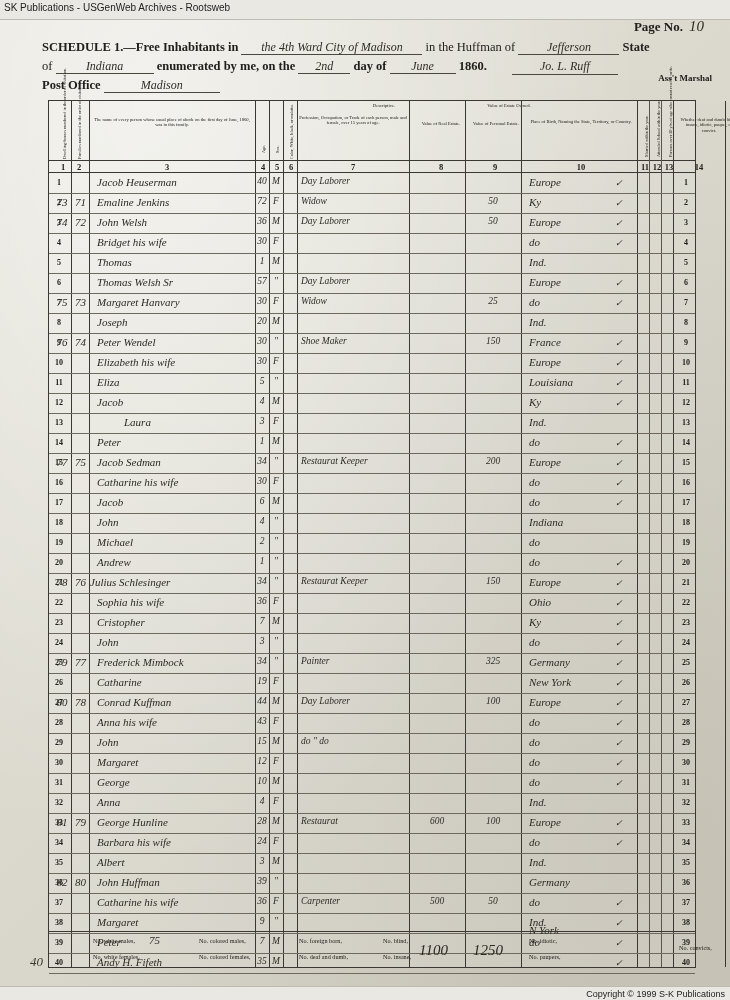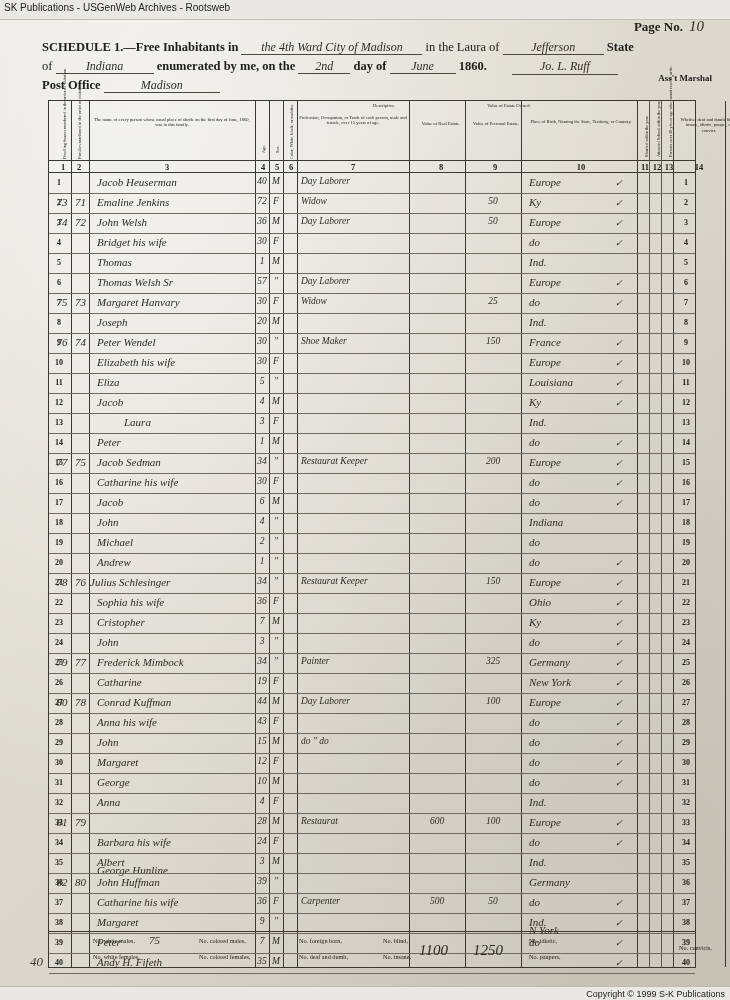--- a/index.html
+++ b/index.html
@@ -120,21 +120,21 @@
   <div class="sheet">
 
     <div class="pageno printed">
       <span>Page No.</span><span class="num hand">10</span>
     </div>
 
     <div class="hdr">
       <div class="hline">
         <b class="printed">SCHEDULE 1.—Free Inhabitants in</b>
         <span class="ul hand" style="width:175px">the 4th Ward City of Madison</span>
-        <span class="printed">in the Laura of</span>
+        <span class="printed">in the Huffman of</span>
         <span class="ul hand" style="width:95px">Jefferson</span>
         <b class="printed">State</b>
       </div>
       <div class="hline">
         <span class="printed">of</span>
         <span class="ul hand" style="width:92px">Indiana</span>
         <b class="printed">enumerated by me, on the</b>
         <span class="ul hand" style="width:46px">2nd</span>
         <b class="printed">day of</b>
         <span class="ul hand" style="width:60px">June</span>
@@ -486,21 +486,21 @@
           <div class="rowno" style="left: 629px; top: 625px;">32</div>
           <div class="h " style="left: 48px; top: 623px; width: 156px; text-align: left;">Anna</div>
           <div class="h sm" style="left: 206px; top: 623px; width: 14px; text-align: center;">4</div>
           <div class="h sm" style="left: 220px; top: 623px; width: 14px; text-align: center;">F</div>
           <div class="h " style="left: 480px; top: 623px; width: 104px; text-align: left;">Ind.</div>
           <div class="rline" style="top: 660px;"></div>
           <div class="rowno" style="left: 2px; top: 645px;">33</div>
           <div class="rowno" style="left: 629px; top: 645px;">33</div>
           <div class="h " style="left: 4px; top: 643px; width: 18px; text-align: center;">81</div>
           <div class="h " style="left: 23px; top: 643px; width: 17px; text-align: center;">79</div>
-          <div class="h " style="left: 48px; top: 643px; width: 156px; text-align: left; margin-top: 48px;">George Hunline</div>
+          <div class="h " style="left: 48px; top: 643px; width: 156px; text-align: left;">George Hunline</div>
           <div class="h sm" style="left: 206px; top: 643px; width: 14px; text-align: center;">28</div>
           <div class="h sm" style="left: 220px; top: 643px; width: 14px; text-align: center;">M</div>
           <div class="h sm" style="left: 252px; top: 643px; width: 106px; text-align: left;">Restaurat</div>
           <div class="h sm" style="left: 362px; top: 643px; width: 52px; text-align: center;">600</div>
           <div class="h sm" style="left: 418px; top: 643px; width: 52px; text-align: center;">100</div>
           <div class="h " style="left: 480px; top: 643px; width: 104px; text-align: left;">Europe</div>
           <div class="tickmark" style="left: 566px; top: 645px;">✓</div>
           <div class="rline" style="top: 680px;"></div>
           <div class="rowno" style="left: 2px; top: 665px;">34</div>
           <div class="rowno" style="left: 629px; top: 665px;">34</div>

